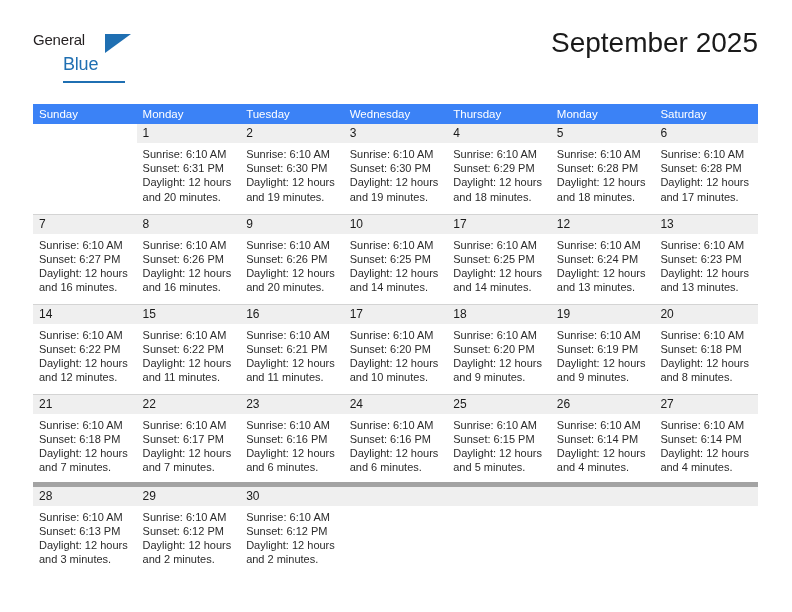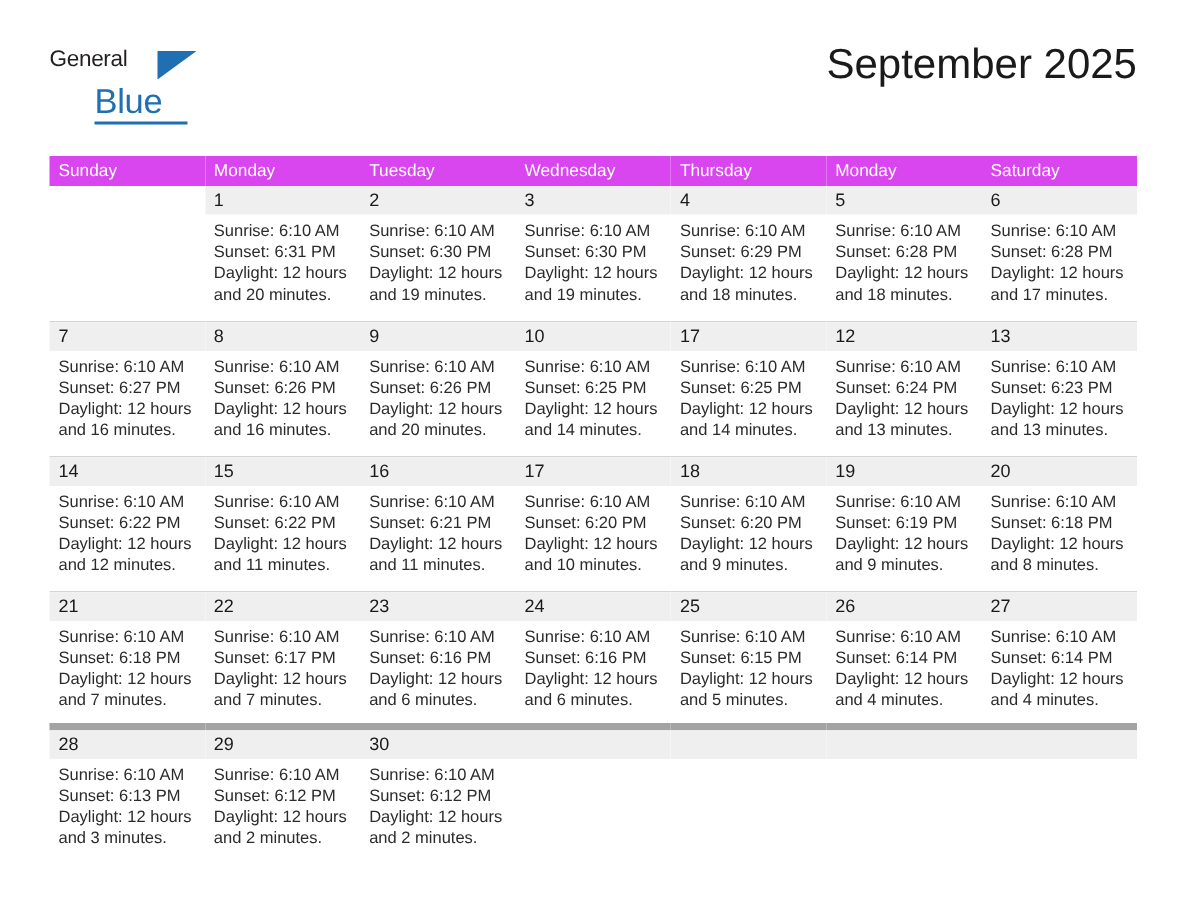--- a/index.html
+++ b/index.html
@@ -53,21 +53,21 @@
     top: 3px;
     width: 0;
     height: 0;
     border-left: 26px solid #1f6fb2;
     border-bottom: 19px solid transparent;
   }
   .logo-blue {
     position: absolute;
     left: 30px;
     top: 23px;
-    font-size: 23px;
+    font-size: 18px;
     letter-spacing: -0.2px;
     color: #1f6fb2;
     font-family: "Liberation Sans", sans-serif;
   }
   .logo-underline {
     position: absolute;
     left: 30px;
     top: 50px;
     width: 62px;
     height: 2px;
@@ -104,21 +104,21 @@
     table-layout: fixed;
   }
   .calendar th,
   .calendar td {
     padding: 0;
     margin: 0;
     vertical-align: top;
   }
 
   .calendar thead th {
-    background: #d946ef;
+    background: #3b82f6;
     color: #ffffff;
     font-size: 11.5px;
     font-weight: normal;
     text-align: left;
     height: 20px;
     line-height: 20px;
     padding-left: 6px;
     box-sizing: border-box;
   }
 

